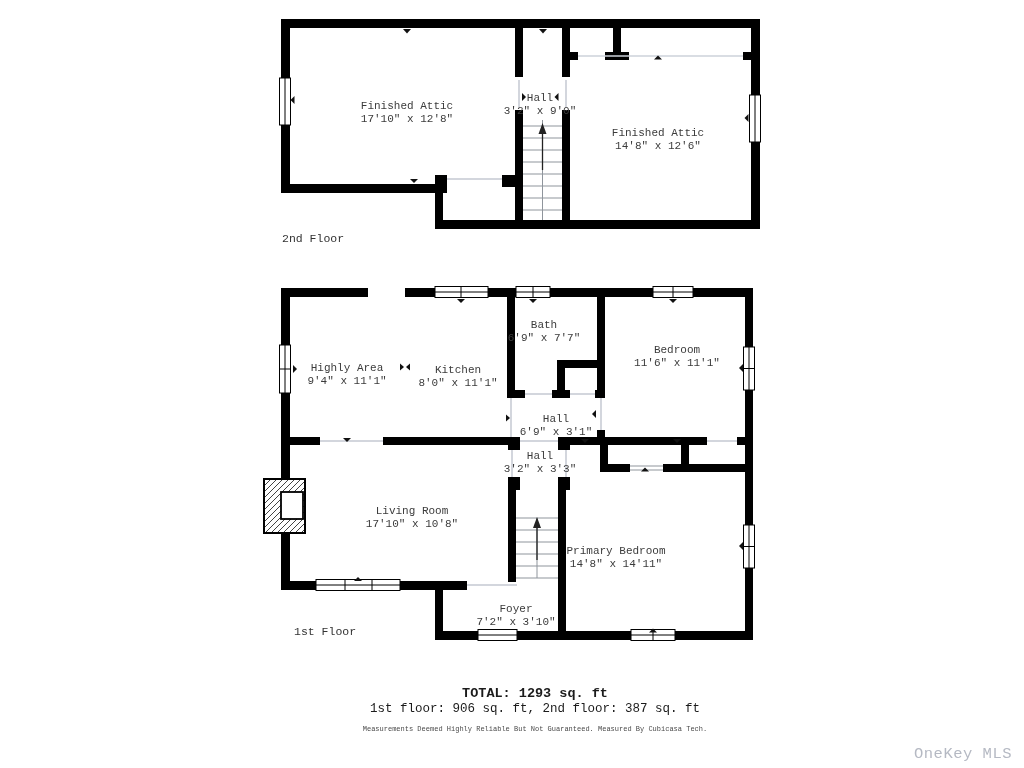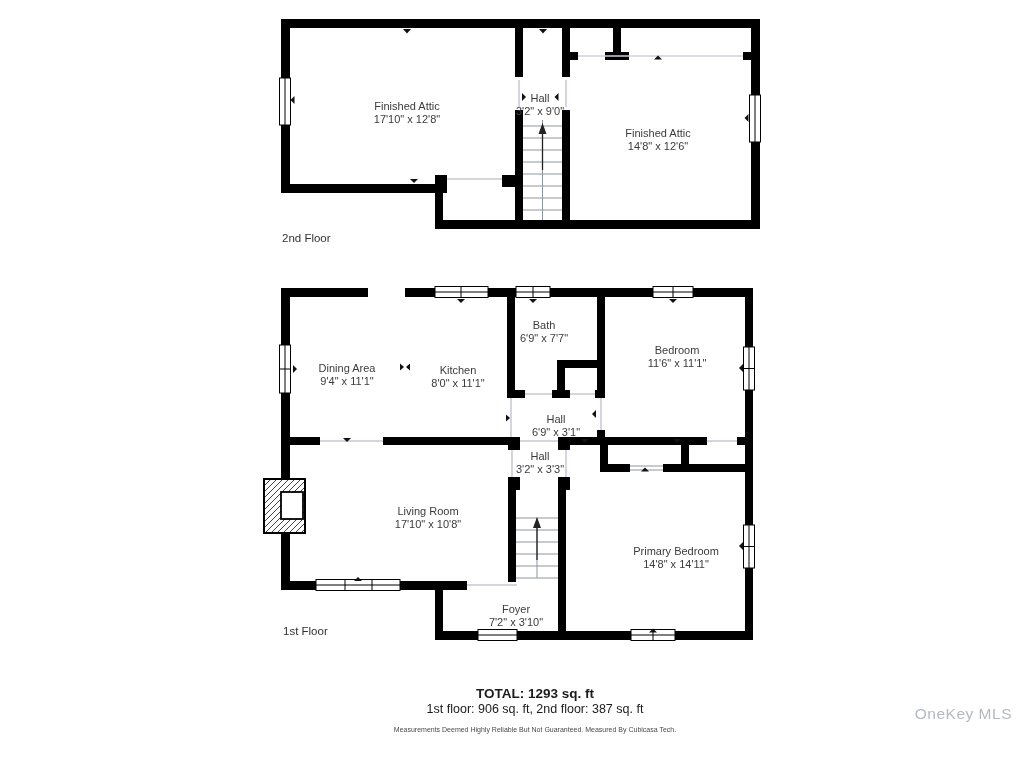--- a/index.html
+++ b/index.html
@@ -1,27 +1,27 @@
 <!DOCTYPE html>
 <html><head>
 <meta charset="utf-8">
 <style>
   html,body{margin:0;padding:0;background:#ffffff;}
   .canvas{position:relative;width:1024px;height:768px;background:#ffffff;overflow:hidden;
-          font-family:Liberation Sans, sans-serif;}
+          font-family:Liberation Mono, monospace;}
   .plan-svg{position:absolute;left:0;top:0;}
   .room-label{position:absolute;transform:translateX(-50%);text-align:center;color:#3b3b3b;
               font-size:11px;line-height:13px;white-space:nowrap;}
   .room-label .rn,.room-label .rd{display:block;}
   .floor-tag{position:absolute;font-size:11.5px;color:#333;margin-top:9px;}
   .footer{position:absolute;left:0;top:686px;width:1006px;text-align:center;color:#1b1b1b;margin-left:32px;}
   .f-total{font-size:13.5px;font-weight:bold;line-height:16px;}
   .f-line{font-size:12.5px;line-height:15px;}
   .f-disc{font-size:7px;color:#4a4a4a;margin-top:8px;line-height:9px;}
-  .watermark{position:absolute;right:12px;top:705px;font-size:15.5px;color:#b5b9c3;letter-spacing:.5px;margin-left:36px;}
+  .watermark{position:absolute;right:12px;top:745px;font-size:15.5px;color:#b5b9c3;letter-spacing:.5px;margin-left:36px;}
 </style>
 </head>
 <body>
 
 <div class="canvas">
 
 <svg class="plan-svg" width="1024" height="768" viewBox="0 0 1024 768">
   <defs>
     <pattern id="hatch" patternUnits="userSpaceOnUse" width="6" height="6">
       <path d="M0,6 L6,0" stroke="#444" stroke-width="1"></path>
@@ -226,21 +226,21 @@
 <div class="room-label" style="left:540px;top:92px">
   <span class="rn">Hall</span>
   <span class="rd">3'2" x 9'0"</span>
 </div>
 <div class="room-label" style="left:658px;top:127px">
   <span class="rn">Finished Attic</span>
   <span class="rd">14'8" x 12'6"</span>
 </div>
 
 <div class="room-label" style="left:347px;top:362px">
-  <span class="rn">Dining Area</span>
+  <span class="rn">Highly Area</span>
   <span class="rd">9'4" x 11'1"</span>
 </div>
 <div class="room-label" style="left:458px;top:364px">
   <span class="rn">Kitchen</span>
   <span class="rd">8'0" x 11'1"</span>
 </div>
 <div class="room-label" style="left:544px;top:319px">
   <span class="rn">Bath</span>
   <span class="rd">6'9" x 7'7"</span>
 </div>
@@ -249,35 +249,35 @@
   <span class="rd">11'6" x 11'1"</span>
 </div>
 <div class="room-label" style="left:556px;top:413px">
   <span class="rn">Hall</span>
   <span class="rd">6'9" x 3'1"</span>
 </div>
 <div class="room-label" style="left:540px;top:450px">
   <span class="rn">Hall</span>
   <span class="rd">3'2" x 3'3"</span>
 </div>
-<div class="room-label" style="left:428px;top:505px">
+<div class="room-label" style="left:412px;top:505px">
   <span class="rn">Living Room</span>
   <span class="rd">17'10" x 10'8"</span>
 </div>
-<div class="room-label" style="left:676px;top:545px">
+<div class="room-label" style="left:616px;top:545px">
   <span class="rn">Primary Bedroom</span>
   <span class="rd">14'8" x 14'11"</span>
 </div>
 <div class="room-label" style="left:516px;top:603px">
   <span class="rn">Foyer</span>
   <span class="rd">7'2" x 3'10"</span>
 </div>
 
 <div class="floor-tag" style="left:282px;top:223px">2nd Floor</div>
-<div class="floor-tag" style="left:283px;top:616px">1st Floor</div>
+<div class="floor-tag" style="left:294px;top:616px">1st Floor</div>
 
 <div class="footer">
   <div class="f-total">TOTAL: 1293 sq. ft</div>
   <div class="f-line">1st floor: 906 sq. ft, 2nd floor: 387 sq. ft</div>
   <div class="f-disc">Measurements Deemed Highly Reliable But Not Guaranteed. Measured By Cubicasa Tech.</div>
 </div>
 
 <div class="watermark">OneKey MLS</div>
 
 </div>

